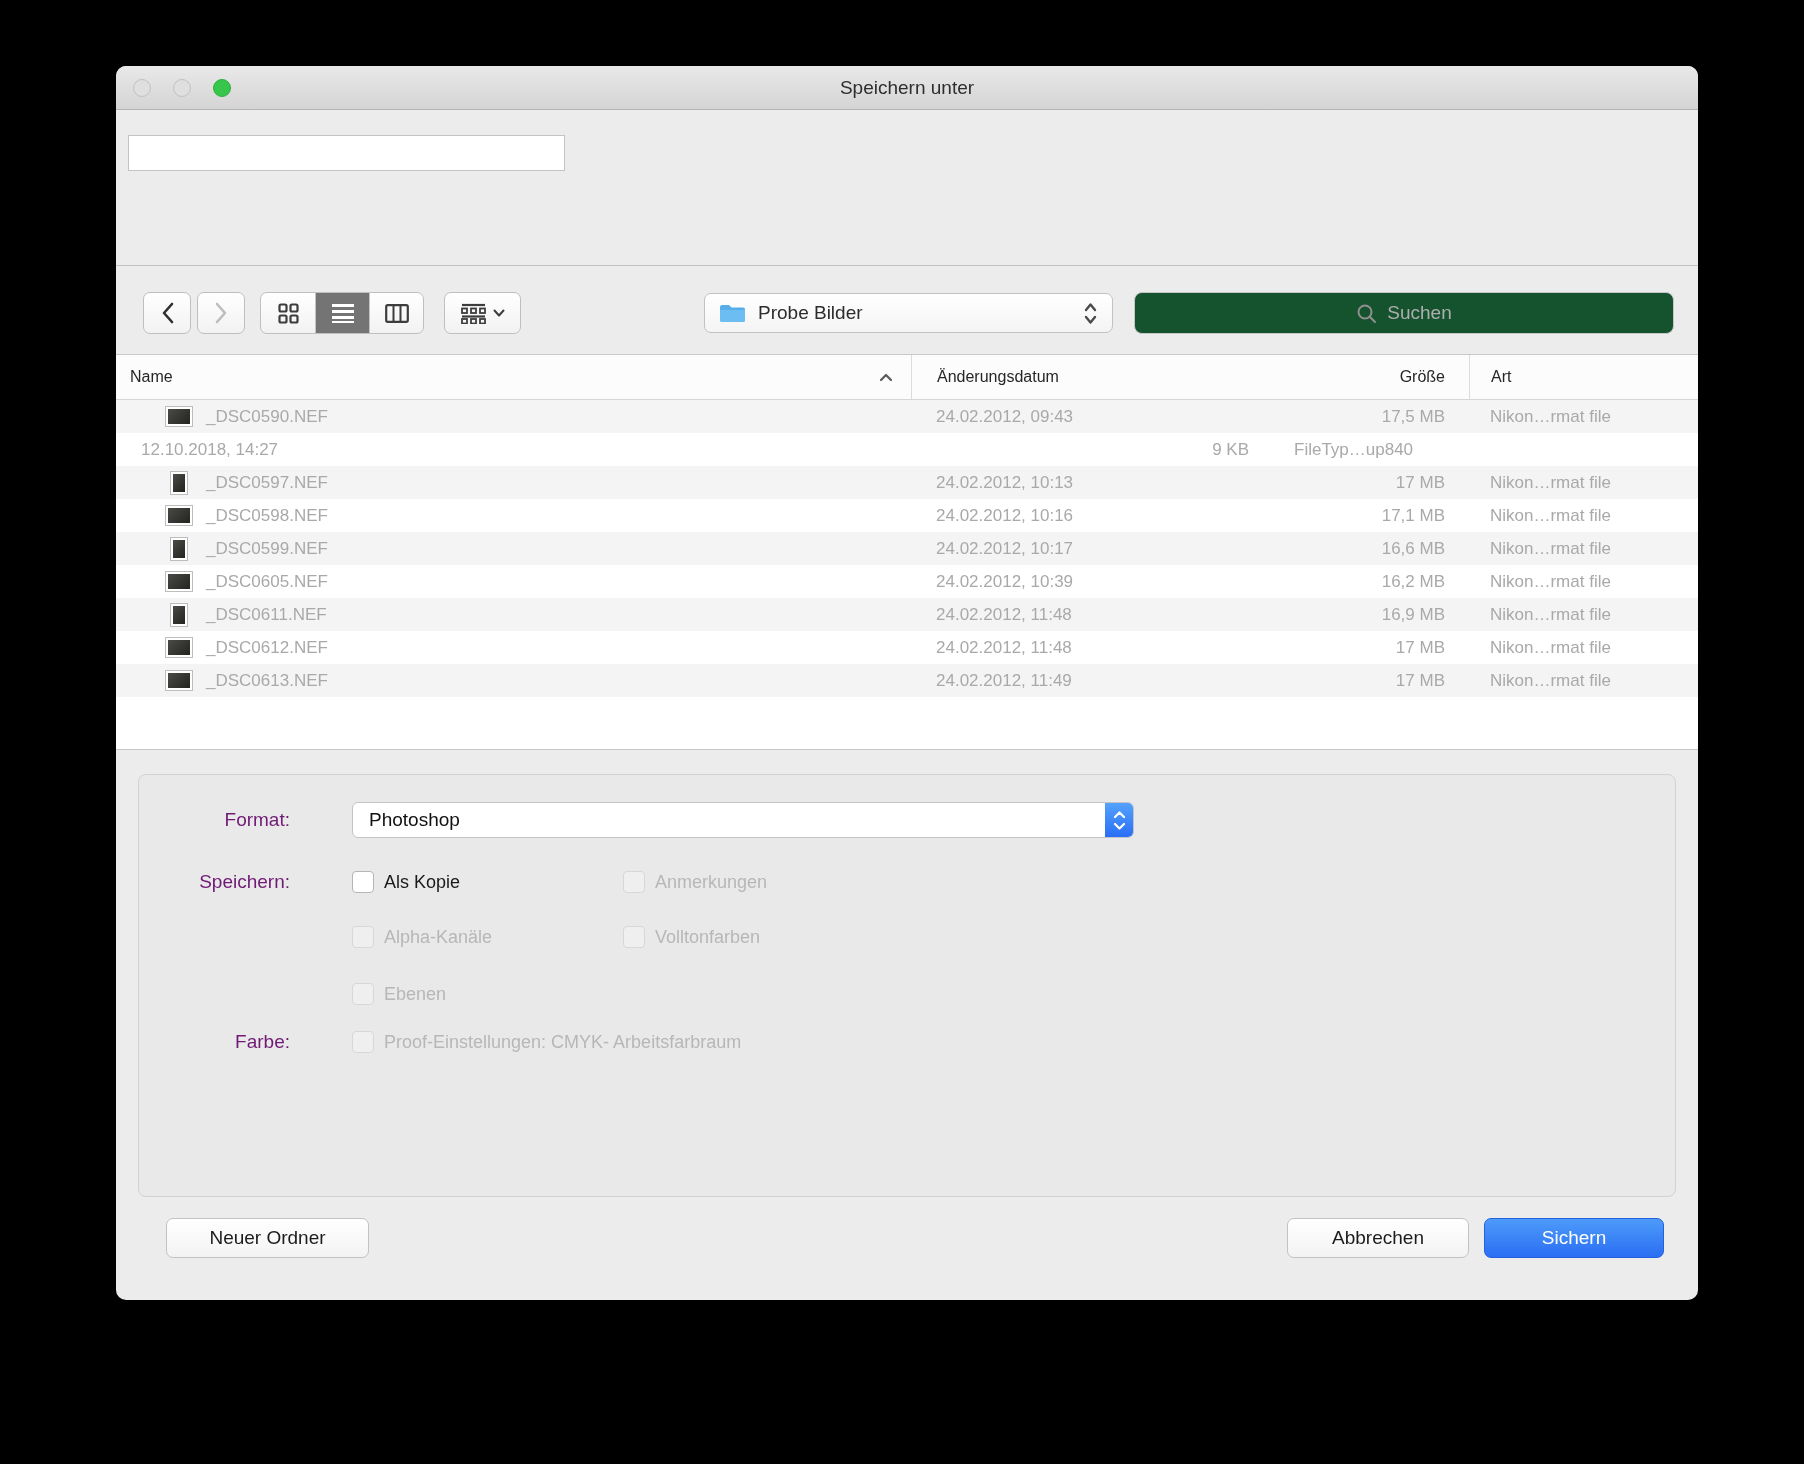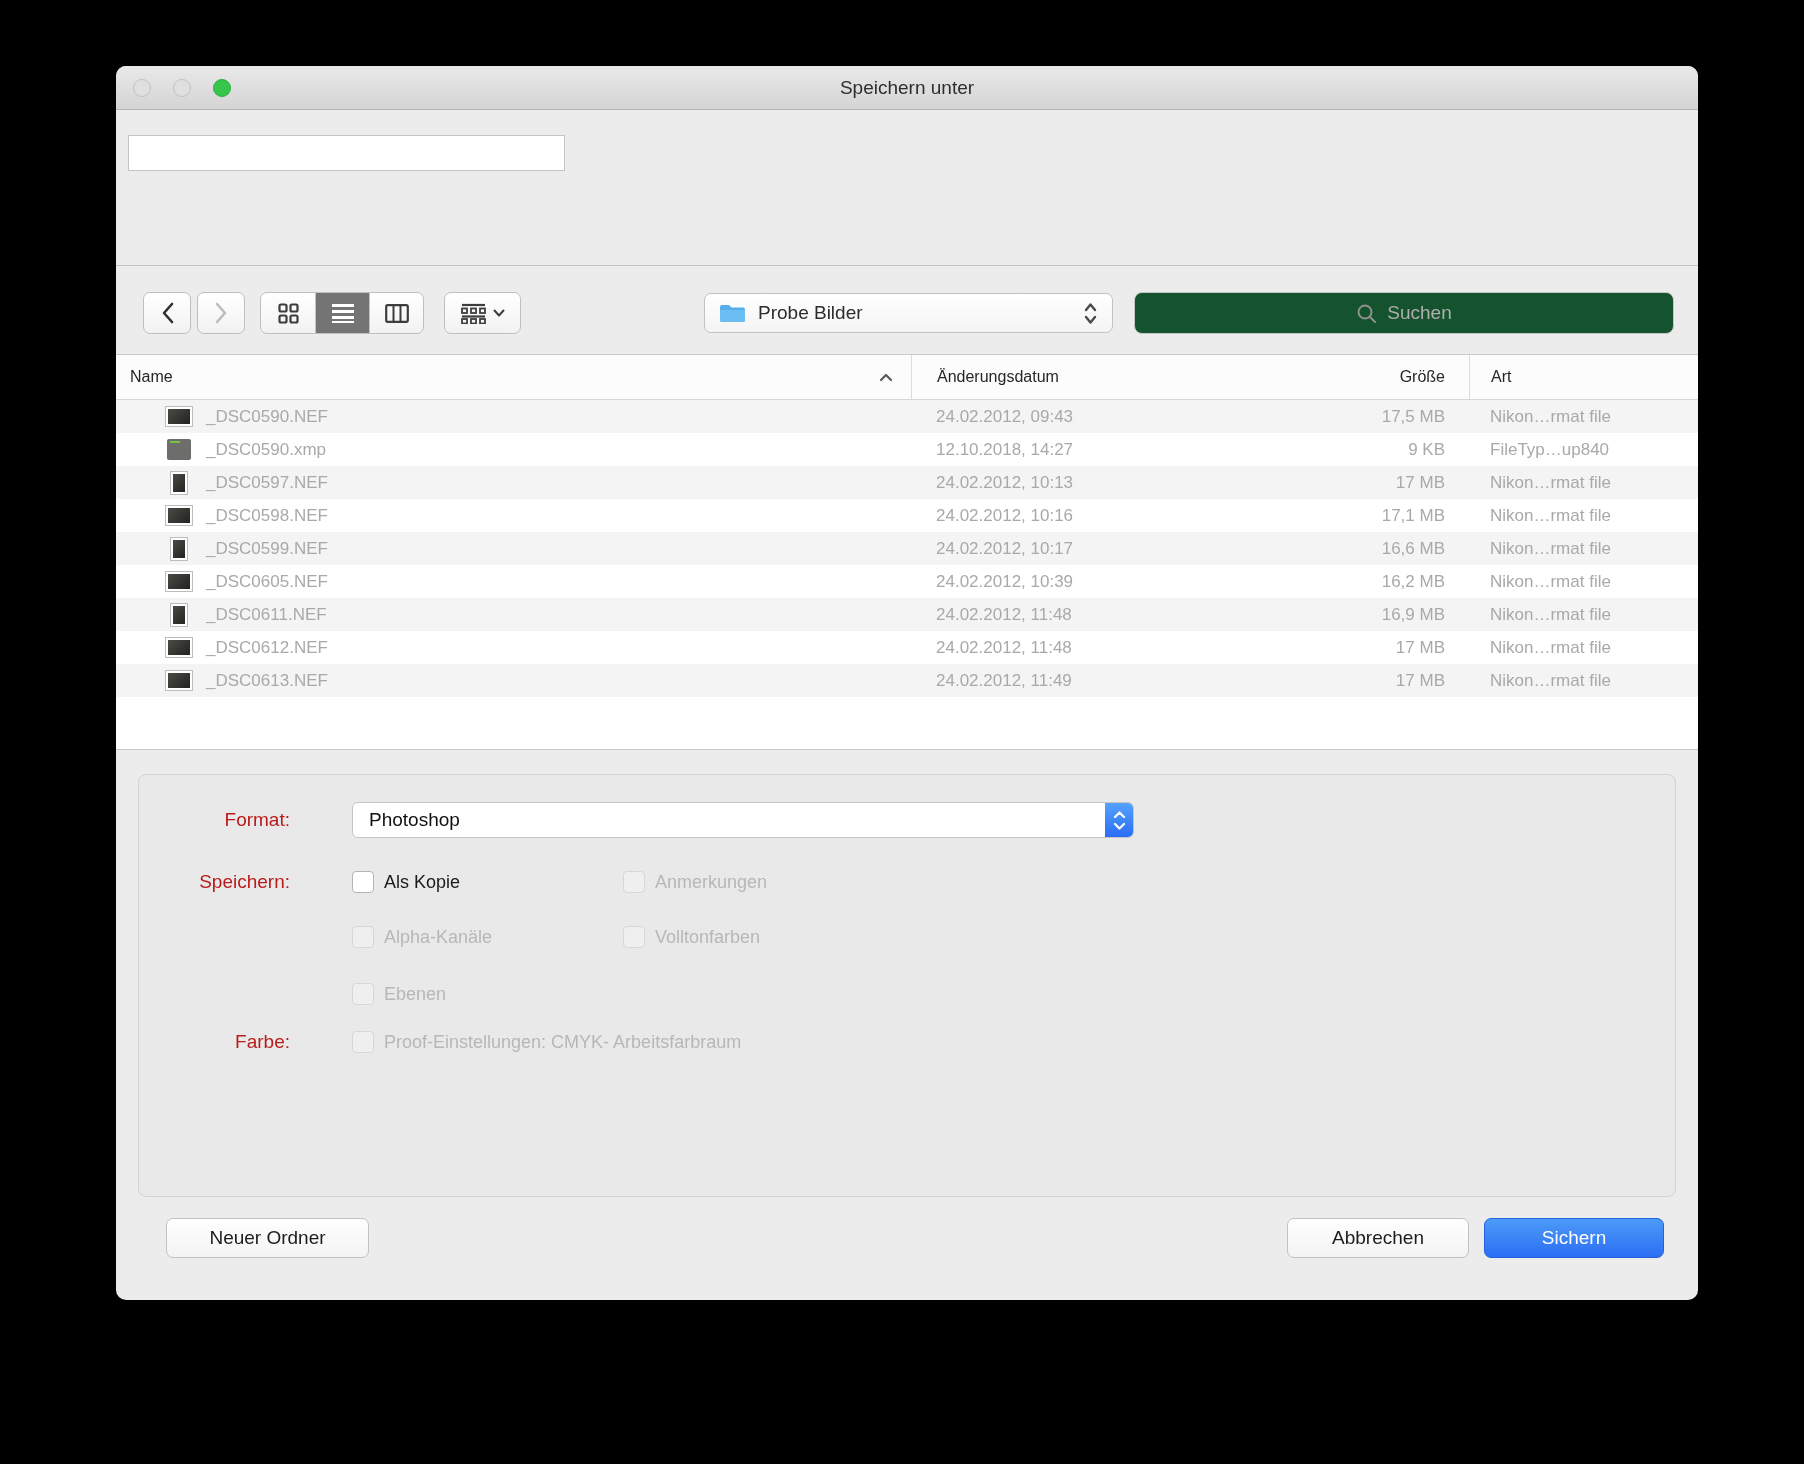--- a/index.html
+++ b/index.html
@@ -97,21 +97,21 @@
   [data-icon="xmp"] .thumb::after { content:""; position:absolute; left:3px; top:2px; width:10px; height:2px; background:#79c24a; }
   .list-filler { height:52px; background:#fff; }
 
   
   .opts {
     margin:24px 22px 0 22px; width:1538px; height:423px;
     background:#e9e9e9; border:1px solid #d2d2d2; border-radius:8px;
     padding-top:27px;
   }
   .opt-row { display:flex; align-items:center; }
-  .opt-label { width:151px; text-align:right; font-size:19px; color:#b91c1c; flex-shrink:0; }
+  .opt-label { width:151px; text-align:right; font-size:19px; color:#701a75; flex-shrink:0; }
   .opt-content { margin-left:62px; display:flex; align-items:center; }
   .cb-grid { display:grid; grid-template-columns:271px auto; align-items:center; }
 
   .select {
     position:relative; width:782px; height:36px; background:#fff; border:1px solid #c4c4c4;
     border-radius:6px; display:flex; align-items:center; padding-left:16px; font-size:19px; color:#111;
   }
   .stepper {
     position:absolute; right:0; top:0; width:28px; height:34px;
     background:linear-gradient(#54a2fd,#2a6ef5); border-radius:0 5px 5px 0;
@@ -292,26 +292,20 @@
               <span class="icon-box" data-icon="photo-landscape">
                 <span class="thumb"></span>
               </span>
               <span class="fname">_DSC0590.NEF</span>
             </div>
           <div class="cell date">24.02.2012, 09:43</div>
           <div class="cell size">17,5 MB</div>
           <div class="cell kind">Nikon…rmat file</div>
         </div>
         <div class="frow">
-          <div class="cell name">
-              <span class="icon-box" data-icon="xmp">
-                <span class="thumb"></span>
-              </span>
-              <span class="fname">_DSC0590.xmp</span>
-            </div>
           <div class="cell date">12.10.2018, 14:27</div>
           <div class="cell size">9 KB</div>
           <div class="cell kind">FileTyp…up840</div>
         </div>
         <div class="frow">
           <div class="cell name">
               <span class="icon-box" data-icon="photo-portrait">
                 <span class="thumb"></span>
               </span>
               <span class="fname">_DSC0597.NEF</span>

